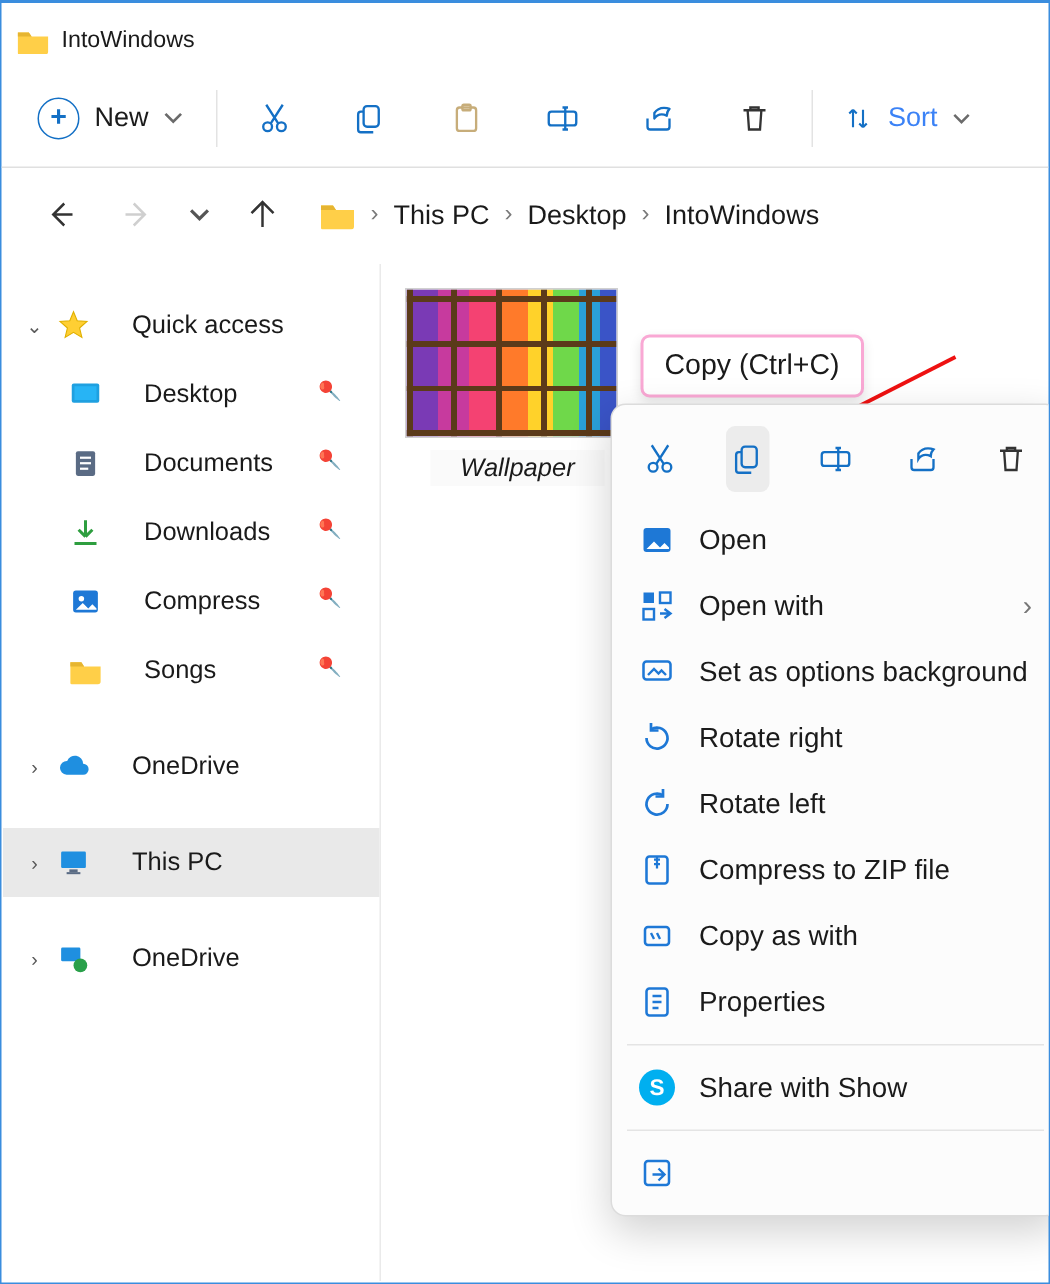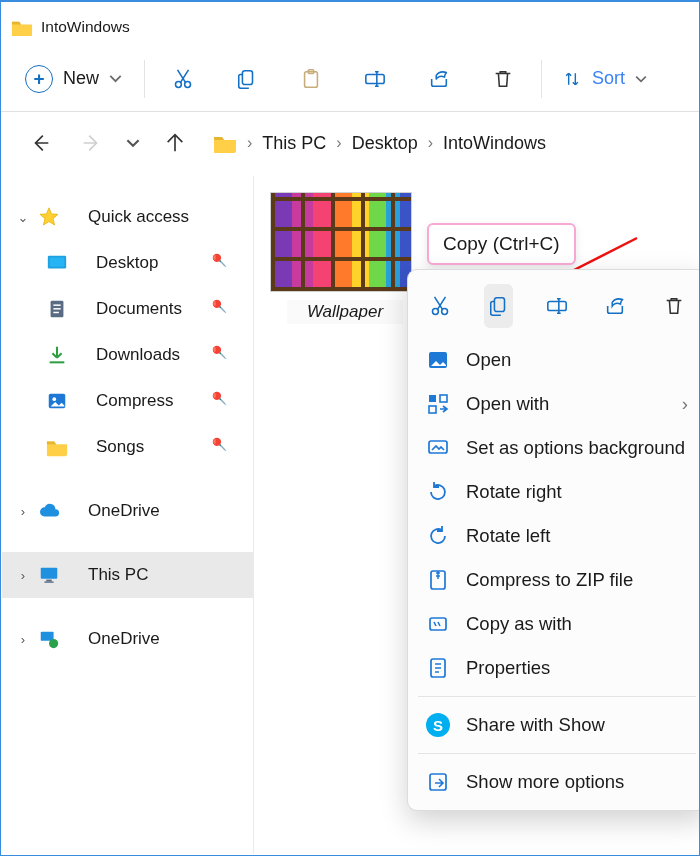--- a/index.html
+++ b/index.html
@@ -456,17 +456,16 @@
       <span>Share with Show</span>
     </div>
 
     <div class="ctx-sep"></div>
 
     <div class="ctx-item">
       <svg class="ic" viewBox="0 0 24 24">
           <rect x="4" y="4" width="16" height="16" rx="2" fill="none" stroke="#1e78d6" stroke-width="1.7"></rect>
           <path d="M13 9l4 4-4 4M9 13h8" fill="none" stroke="#1e78d6" stroke-width="1.6"></path>
         </svg>
-      <span>Show more options</span>
     </div>
   </div>
 
 </div>
 
 </body></html>

